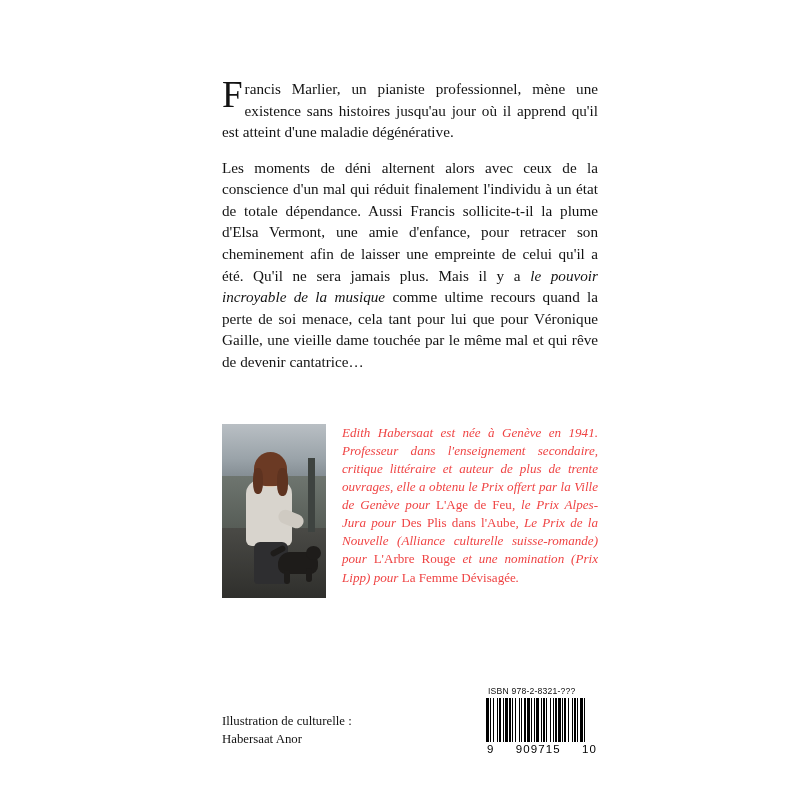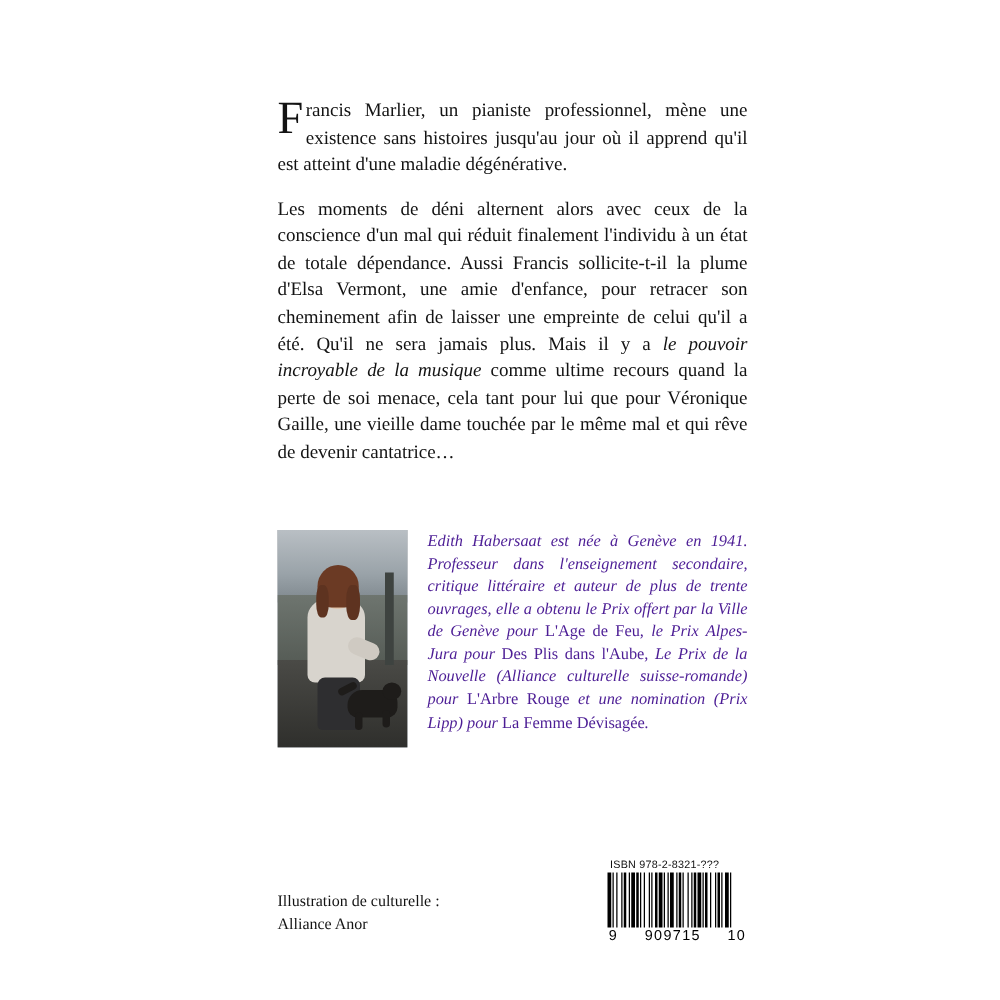--- a/index.html
+++ b/index.html
@@ -149,21 +149,21 @@
     background: #3e4340;
   }
 
   .bio-text {
     flex: 1 1 auto;
     padding-left: 16px;
     font-size: 13.1px;
     line-height: 1.38;
     font-style: italic;
     text-align: justify;
-    color: #4c1d95;
+    color: #ef4444;
   }
   .bio-text .roman { font-style: normal; }
 
   
   .isbn-area {
     position: absolute;
     left: 486px;
     top: 686px;
     width: 112px;
     text-align: center;
@@ -312,16 +312,16 @@
       </div>
     <div class="barcode-digits">
       <span>9</span>
       <span>909715</span>
       <span>10</span>
     </div>
   </div>
 
   <div class="cover-credit">
     <div>Illustration de culturelle :</div>
-    <div>Alliance Anor</div>
+    <div>Habersaat Anor</div>
   </div>
 
 </div>
 
 </body></html>

